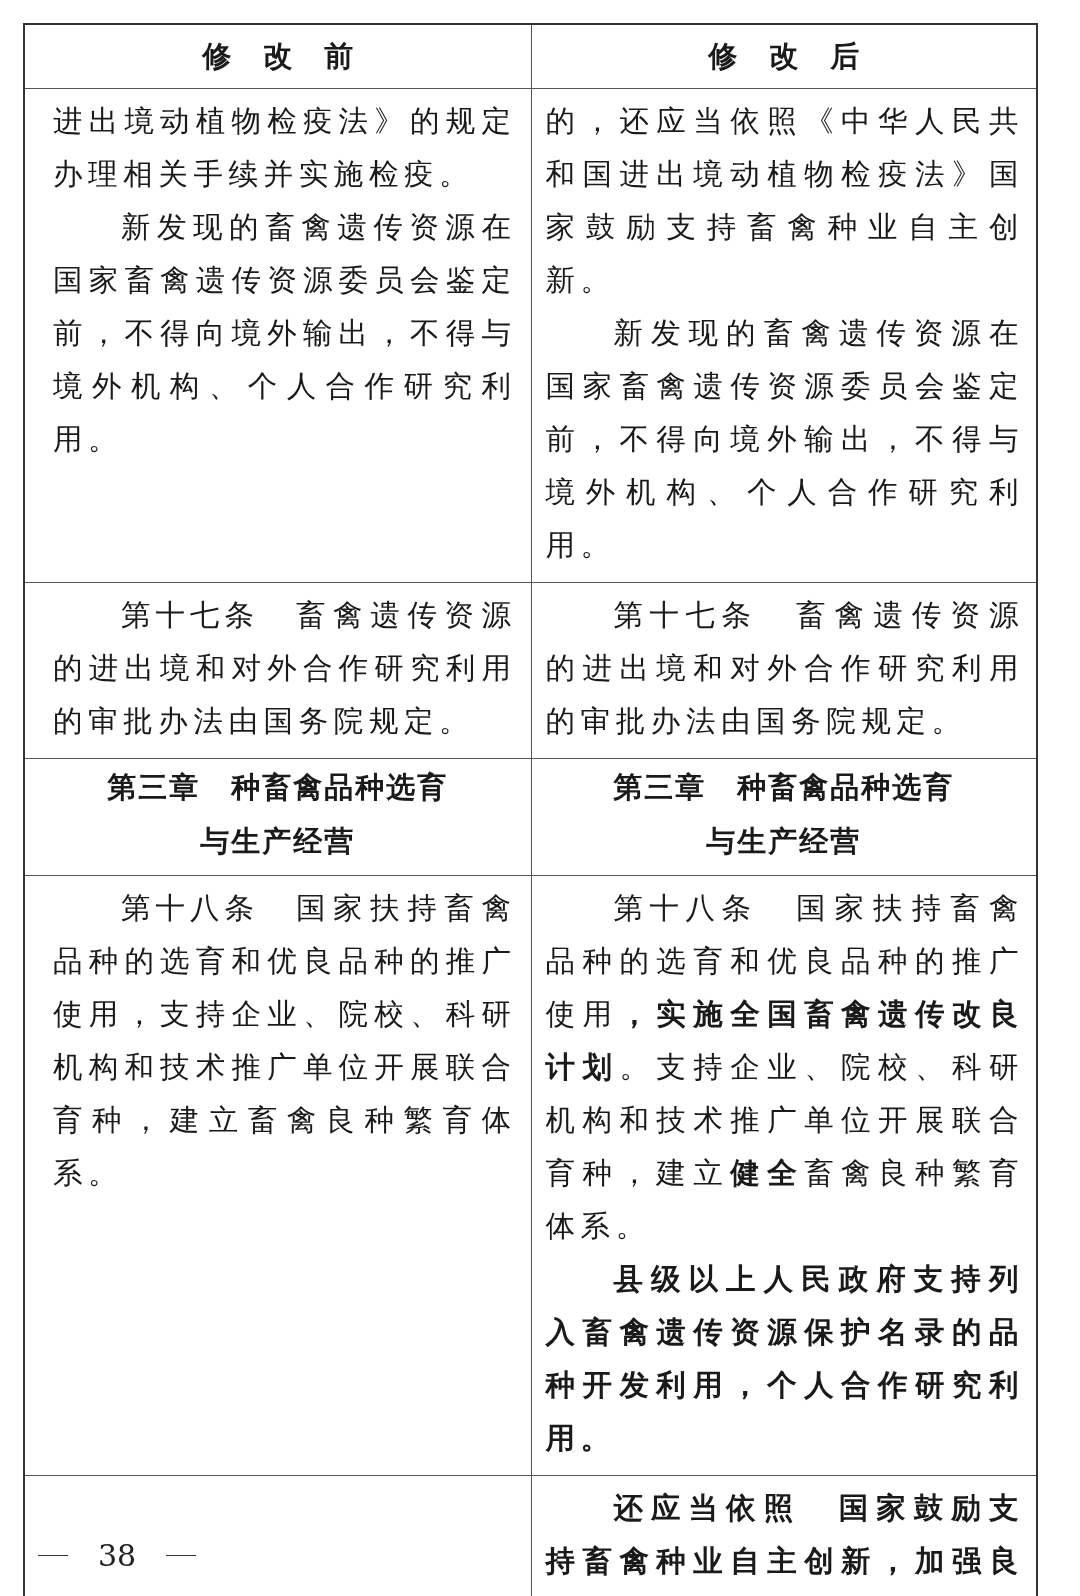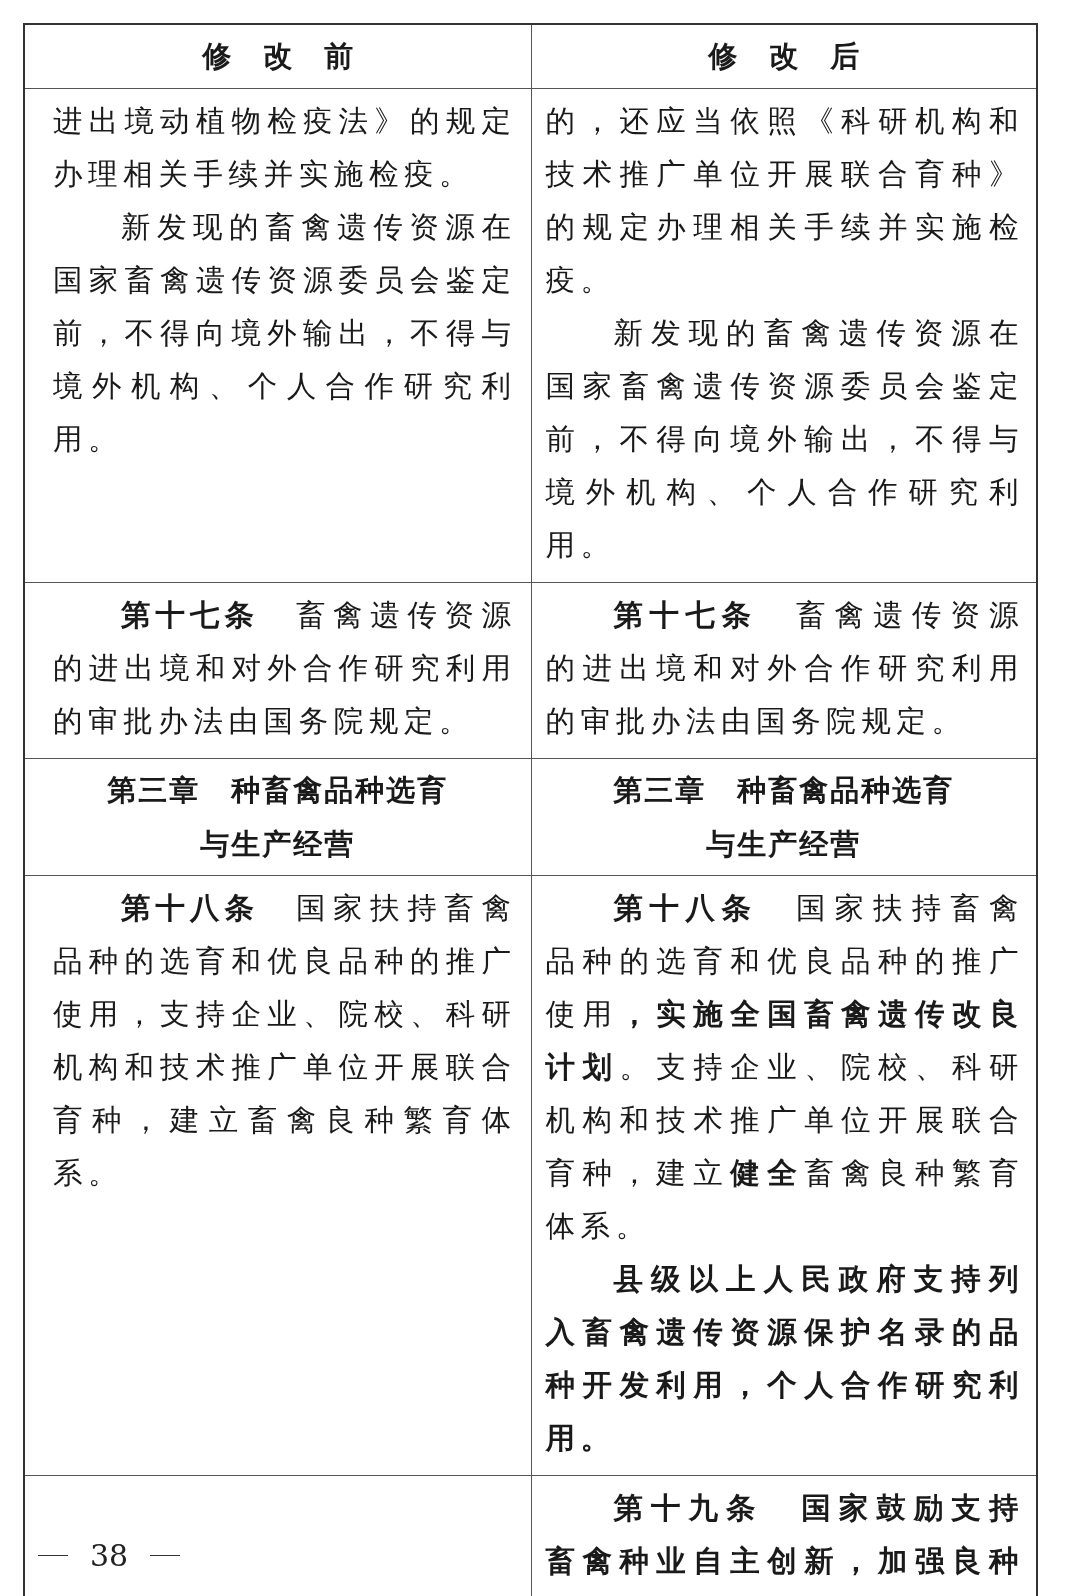--- a/index.html
+++ b/index.html
@@ -14,34 +14,34 @@
   .page-table td:last-child { border-right: 2.5px solid #333; }
   col.c1 { width: 507px; } col.c2 { width: 506px; }
   .hdr td { height: 63px; text-align: center; vertical-align: middle; }
   .hdr-text { font-family: "DejaVu Sans", sans-serif; font-weight: bold;
               font-size: 29px; letter-spacing: 32px; margin-right: -32px; }
   .cell { padding: 6px 14px 10px 28px; }
   .cell.r { padding-left: 14px; padding-right: 12px; }
   .p { font-size: 29.5px; line-height: 53px; letter-spacing: 5.6px; margin: 0;
        text-align: justify; word-break: break-all; }
   .p.indent { text-indent: 68px; }
-  .b { font-family: "DejaVu Sans", sans-serif; font-weight: bold; letter-spacing: 3px; }
+  .b { font-family: "DejaVu Sans", sans-serif; font-weight: normal; letter-spacing: 3px; }
   .bs { font-family: "DejaVu Sans", sans-serif; font-weight: bold; }
   .ns { font-family: "DejaVu Sans", sans-serif; }
   .chapter td { text-align: center; vertical-align: middle; }
-  .chapter-text { font-family: Liberation Serif, serif; font-weight: bold;
+  .chapter-text { font-family: Liberation Mono, monospace; font-weight: bold;
                   font-size: 29px; line-height: 54px; letter-spacing: 2px; padding: 4px 0; }
   .r1 td { height: 391px; }
   .r2 td { height: 167px; }
   .r3 td { height: 116px; }
   .r4 td { height: 481px; }
   .r5 td { height: 229px; }
   .page-num { position: absolute; top: 1538px; left: 38px; font-size: 30px;
               font-family: "DejaVu Serif", "Liberation Serif", serif; color: #222;
-              display: flex; align-items: center; gap: 22px; }
+              display: flex; align-items: center; gap: 30px; }
   .dash { display: inline-block; width: 30px; height: 1.5px; background: #333; }
 </style>
 </head>
 <body>
 
 <table class="page-table">
   <colgroup>
       <col class="c1">
       <col class="c2">
     </colgroup>
@@ -57,21 +57,21 @@
 
   <tr class="r1">
     <td>
       <div class="cell">
         <p class="p">进出境动植物检疫法》的规定办理相关手续并实施检疫。</p>
         <p class="p indent">新发现的畜禽遗传资源在国家畜禽遗传资源委员会鉴定前，不得向境外输出，不得与境外机构、个人合作研究利用。</p>
       </div>
     </td>
     <td>
       <div class="cell r">
-        <p class="p">的，还应当依照《科研机构和技术推广单位开展联合育种》的规定办理相关手续并实施检疫。</p>
+        <p class="p">的，还应当依照《中华人民共和国进出境动植物检疫法》国家鼓励支持畜禽种业自主创新。</p>
         <p class="p indent">新发现的畜禽遗传资源在国家畜禽遗传资源委员会鉴定前，不得向境外输出，不得与境外机构、个人合作研究利用。</p>
       </div>
     </td>
   </tr>
 
   <tr class="r2">
     <td>
       <div class="cell">
         <p class="p indent"><span class="b">第十七条</span>　<span>畜禽遗传资源的进出境和对外合作研究利用的审批办法由国务院规定。</span></p>
       </div>
@@ -113,21 +113,21 @@
   </tr>
 
   <tr class="r5">
     <td>
       <div class="cell">
             <p class="p"></p>
           </div>
     </td>
     <td>
       <div class="cell r">
-        <p class="p indent ns"><span class="bs">第十九条</span>　<span class="bs">国家鼓励支持畜禽种业自主创新，加强良种技术攻关，扶持选育生产经营相结合的创新型企业发展。</span></p>
+        <p class="p indent ns"><span class="bs">还应当依照</span>　<span class="bs">国家鼓励支持畜禽种业自主创新，加强良种技术攻关，扶持选育生产经营相结合的创新型企业发展。</span></p>
       </div>
     </td>
   </tr>
 </tbody>
   </table>
 
 <div class="page-num">
   <span class="dash"></span>
   <span>38</span>
   <span class="dash"></span>

